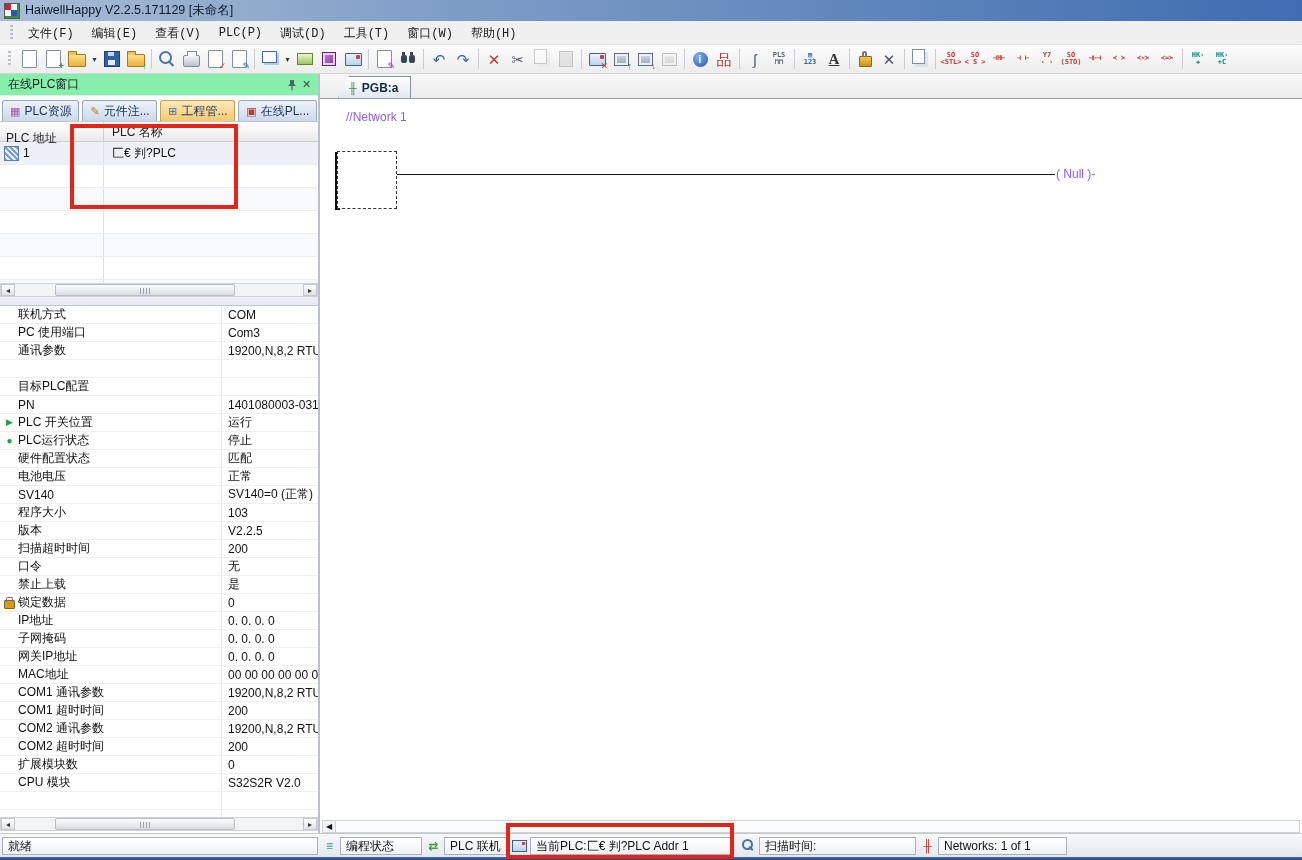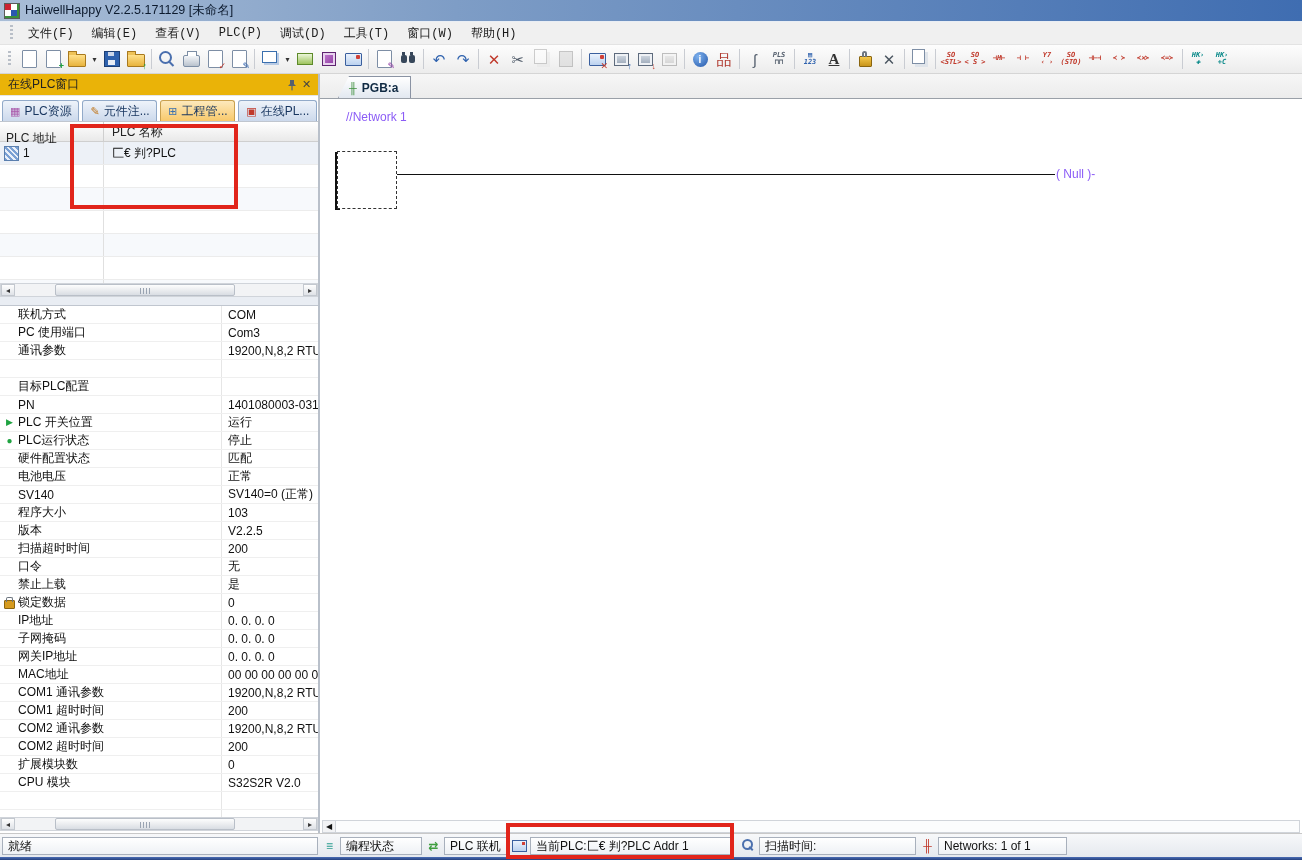--- a/index.html
+++ b/index.html
@@ -51,24 +51,24 @@
   .k-screen{width:15px;height:11px;background:linear-gradient(#eaf2fd,#bcd2ef);border:1px solid #3a5f9e;border-radius:1px;position:relative;}
   .k-screen::after{content:"";position:absolute;right:1px;top:1px;width:4px;height:4px;background:#d04038;border-radius:1px;}
   .k-binoc{width:6px;height:8px;background:#37475a;border-radius:2px;box-shadow:8px 0 0 #37475a;margin-right:8px;position:relative;}
   .k-binoc::before{content:"";position:absolute;top:-3px;left:1px;width:3px;height:3px;background:#37475a;box-shadow:8px 0 0 #37475a;}
   .k-info{width:15px;height:15px;border-radius:50%;background:radial-gradient(circle at 35% 30%,#7db2ef,#2456a8);color:#fff;font-size:10px;font-weight:bold;display:flex;align-items:center;justify-content:center;}
   .k-copy{width:11px;height:13px;background:#fff;border:1px solid #7d8ea5;box-shadow:3px 3px 0 #dfe4ea;margin:-3px 3px 3px 0;}
   .k-paste{width:12px;height:14px;background:#d8c9a8;border:1px solid #8a7a50;}
   .k-lock{width:11px;height:9px;background:linear-gradient(#f5c84a,#c8941a);border:1px solid #8a6510;border-radius:1px;position:relative;margin-top:5px;}
   .k-lock::before{content:"";position:absolute;top:-6px;left:2px;width:5px;height:6px;border:2px solid #6e7680;border-bottom:none;border-radius:3px 3px 0 0;box-sizing:border-box;}
   .k-lad{display:flex;flex-direction:column;align-items:center;justify-content:center;
-    font-family:"DejaVu Sans Mono","Liberation Mono",monospace;font-size:7px;line-height:7.5px;font-weight:bold;white-space:pre;font-style:italic;}
+    font-family:"DejaVu Sans Mono","Liberation Mono",monospace;font-size:7px;line-height:7.5px;font-weight:bold;white-space:pre;}
   
   .dock{position:absolute;left:0;top:74px;width:319px;height:759px;background:#fff;border-right:1px solid #b9c0ca;box-sizing:border-box;}
-  .dock-caption{position:absolute;left:0;top:0;width:100%;height:22px;background:#eab308;
+  .dock-caption{position:absolute;left:0;top:0;width:100%;height:22px;background:#86efac;
     display:flex;align-items:center;padding:0 4px 0 8px;box-sizing:border-box;border-bottom:1px solid #e6e6e6;}
   .dock-caption .cap-text{flex:1;color:#222;}
   .cap-btn{width:15px;height:15px;display:flex;align-items:center;justify-content:center;color:#444;font-size:11px;}
   .dtabs{position:absolute;left:2px;top:24px;width:315px;height:23px;display:flex;align-items:flex-end;gap:3px;}
   .dtab{height:21px;display:flex;align-items:center;gap:4px;padding:0 7px;box-sizing:border-box;
     border:1px solid #92aac9;border-bottom:none;border-radius:3px 3px 0 0;
     background:linear-gradient(#eef3fa,#ccd9ec);font-size:12px;color:#17355f;white-space:nowrap;overflow:hidden;}
   .dtab.hot{background:linear-gradient(#fde9bc,#f8c96b);border-color:#caa14e;}
   .dtab .ticon{font-size:11px;line-height:1;}
   

